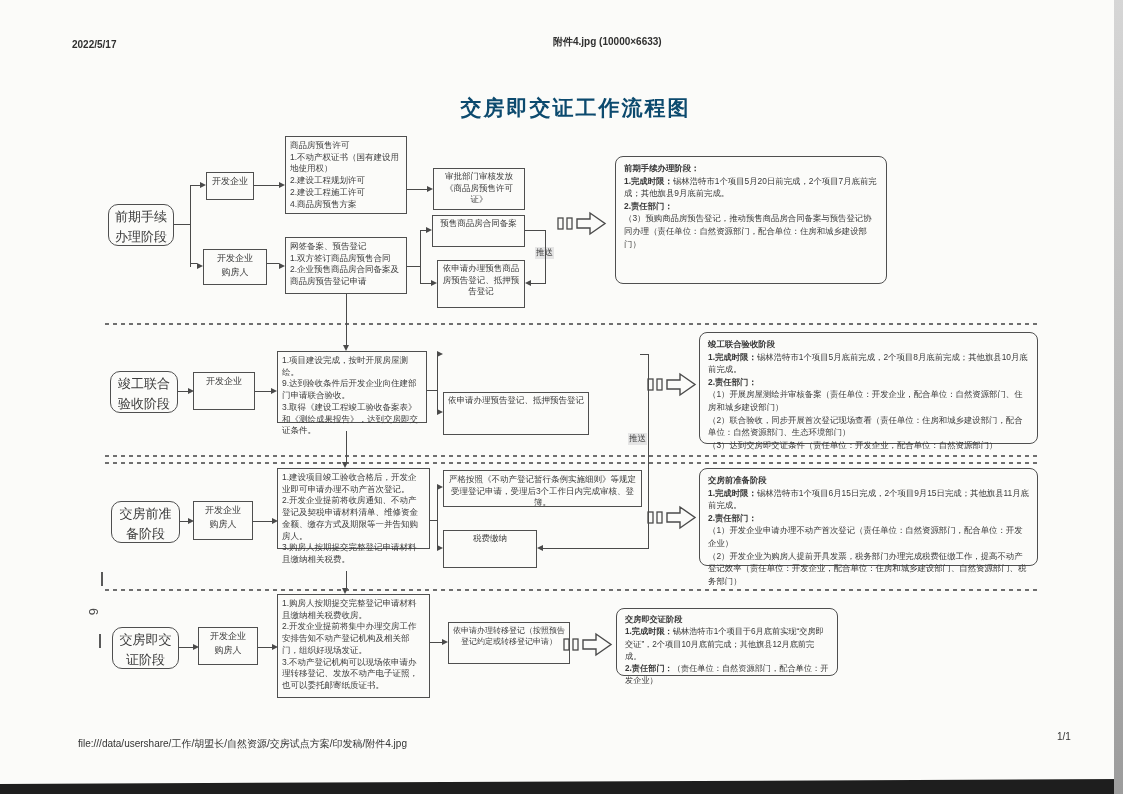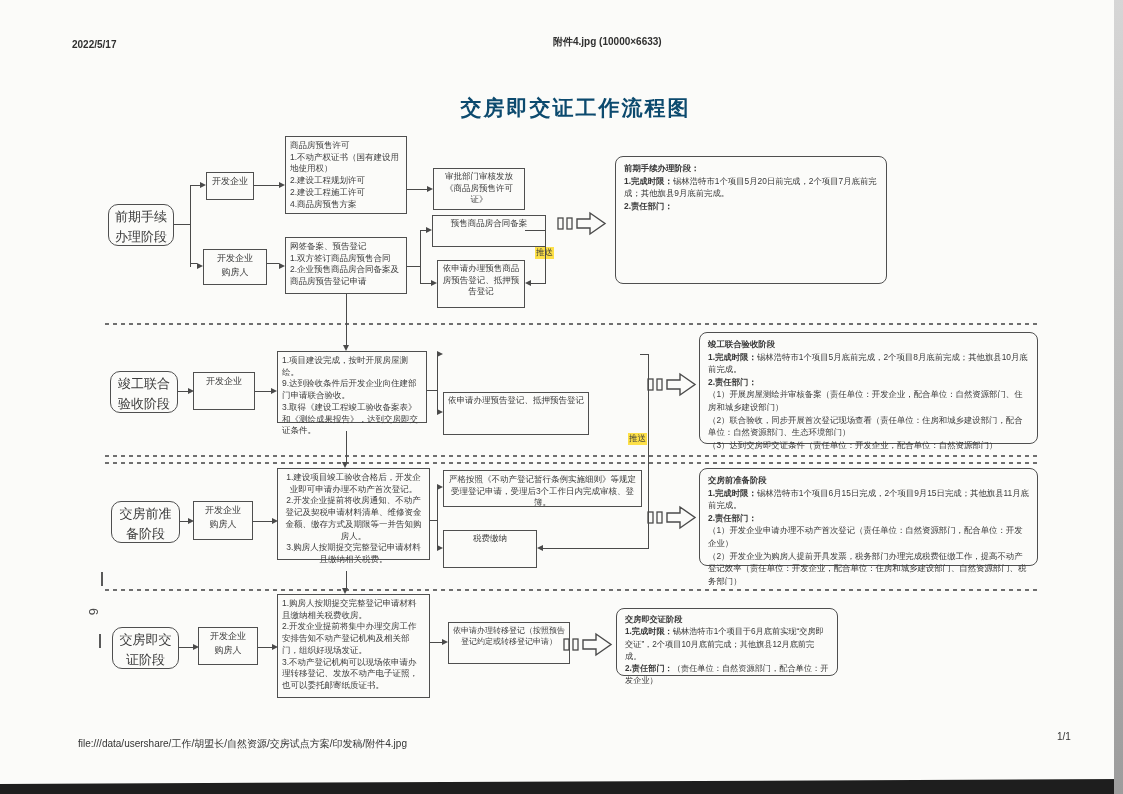--- a/index.html
+++ b/index.html
@@ -17,21 +17,21 @@
   .sum{position:absolute;border:1px solid #4f4f4f;border-radius:8px;box-sizing:border-box;
        font-size:8.4px;line-height:1.5;color:#383838;padding:5px 8px;}
   .sum .ttl{font-weight:700;}
   .bl{font-weight:700;}
   .line{position:absolute;background:#4a4a4a;}
   .arr{position:absolute;width:0;height:0;}
   .arr.r{border-top:3.5px solid transparent;border-bottom:3.5px solid transparent;border-left:6px solid #4a4a4a;}
   .arr.l{border-top:3.5px solid transparent;border-bottom:3.5px solid transparent;border-right:6px solid #4a4a4a;}
   .arr.d{border-left:3.5px solid transparent;border-right:3.5px solid transparent;border-top:6px solid #4a4a4a;}
   .dash{position:absolute;height:2px;background:repeating-linear-gradient(90deg,#6f6f6f 0 4px,transparent 4px 8px);}
-  .push{position:absolute;font-size:8.5px;color:#3b3b3b;background:#fde047;padding:0 1px;}
+  .push{position:absolute;font-size:8.5px;color:#3b3b3b;background:#e5e5e5;padding:0 1px;}
   .ftr{font-size:10px;color:#333;}
   .margin-tick{position:absolute;width:1.5px;height:14px;background:#5a5a5a;}
   .margin-num{position:absolute;font-size:13px;color:#4a4a4a;transform:rotate(90deg);}
   .scan-bottom{position:absolute;left:-6px;top:784px;width:1140px;height:16px;background:#1e1e1e;
                transform:rotate(-0.25deg);transform-origin:left center;}
   .scan-right{position:absolute;left:1114px;top:0;width:9px;height:794px;
               background:linear-gradient(#d6d6d6,#9c9c9c);}
 </style>
 </head>
 <body>
@@ -72,32 +72,33 @@
     <div>4.商品房预售方案</div>
   </div>
   <div class="box" style="left:285px;top:237px;width:122px;height:57px;">
     <div>网签备案、预告登记</div>
     <div>1.双方签订商品房预售合同</div>
     <div>2.企业预售商品房合同备案及商品房预告登记申请</div>
   </div>
   <div class="box ctr" style="left:433px;top:168px;width:92px;height:42px;">
     <span>审批部门审核发放《商品房预售许可证》</span>
     </div>
-  <div class="box ctr" style="left:432px;top:215px;width:114px;height:32px;">
+  <div class="box ctr" style="left:432px;top:215px;width:93px;height:32px;">
     <span>预售商品房合同备案</span>
     </div>
   <div class="box ctr" style="left:437px;top:260px;width:88px;height:48px;">
     <span>依申请办理预售商品房预告登记、抵押预告登记</span>
     </div>
   <div class="push" style="left:535px;top:247px;">推送</div>
 
   <div class="sum" style="left:615px;top:156px;width:272px;height:128px;">
     <div class="ttl">前期手续办理阶段：</div>
     <div><span class="bl">1.完成时限：</span><span>锡林浩特市1个项目5月20日前完成，2个项目7月底前完成；其他旗县9月底前完成。</span></div>
     <div class="bl">2.责任部门：</div>
+    <div>（3）预购商品房预告登记，推动预售商品房合同备案与预告登记协同办理（责任单位：自然资源部门，配合单位：住房和城乡建设部门）</div>
   </div>
 
   <div class="box ctr stage" style="left:110px;top:371px;width:68px;height:42px;">
     <span>竣工联合验收阶段</span>
     </div>
   <div class="box ctr actor" style="left:193px;top:372px;width:62px;height:38px;">
     <span>开发企业</span>
     </div>
   <div class="box" style="left:277px;top:351px;width:150px;height:72px;">
     <div>1.项目建设完成，按时开展房屋测绘。</div>
@@ -120,21 +121,21 @@
 
   <div class="box ctr stage" style="left:111px;top:501px;width:69px;height:42px;">
     <span>交房前准备阶段</span>
     </div>
   <div class="box ctr actor" style="left:193px;top:501px;width:60px;height:39px;">
     <div>
         <div>开发企业</div>
         <div>购房人</div>
       </div>
     </div>
-  <div class="box" style="left:277px;top:468px;width:153px;height:92px;text-align:center;">
+  <div class="box" style="left:277px;top:468px;width:153px;height:81px;">
     <div>1.建设项目竣工验收合格后，开发企业即可申请办理不动产首次登记。</div>
     <div>2.开发企业提前将收房通知、不动产登记及契税申请材料清单、维修资金金额、缴存方式及期限等一并告知购房人。</div>
     <div>3.购房人按期提交完整登记申请材料且缴纳相关税费。</div>
   </div>
   <div class="box" style="left:443px;top:470px;width:199px;height:37px;text-align:center;">
     <span>严格按照《不动产登记暂行条例实施细则》等规定受理登记申请，受理后3个工作日内完成审核、登簿。</span></div>
   <div class="box ctr" style="left:443px;top:530px;width:94px;height:38px;">
     <span>税费缴纳</span>
     </div>
 

